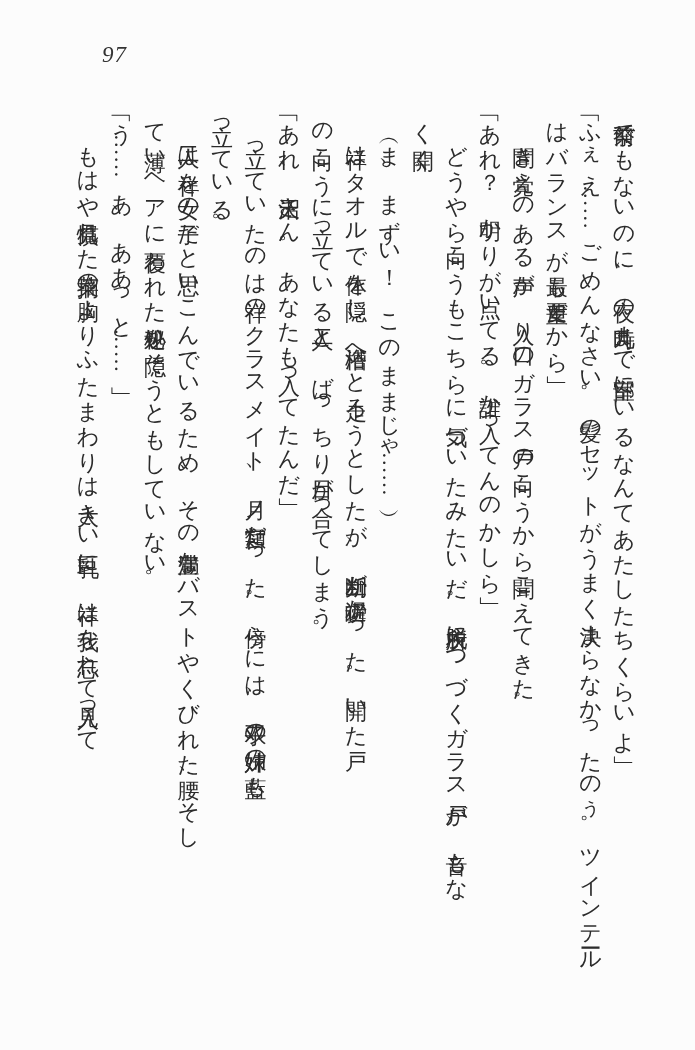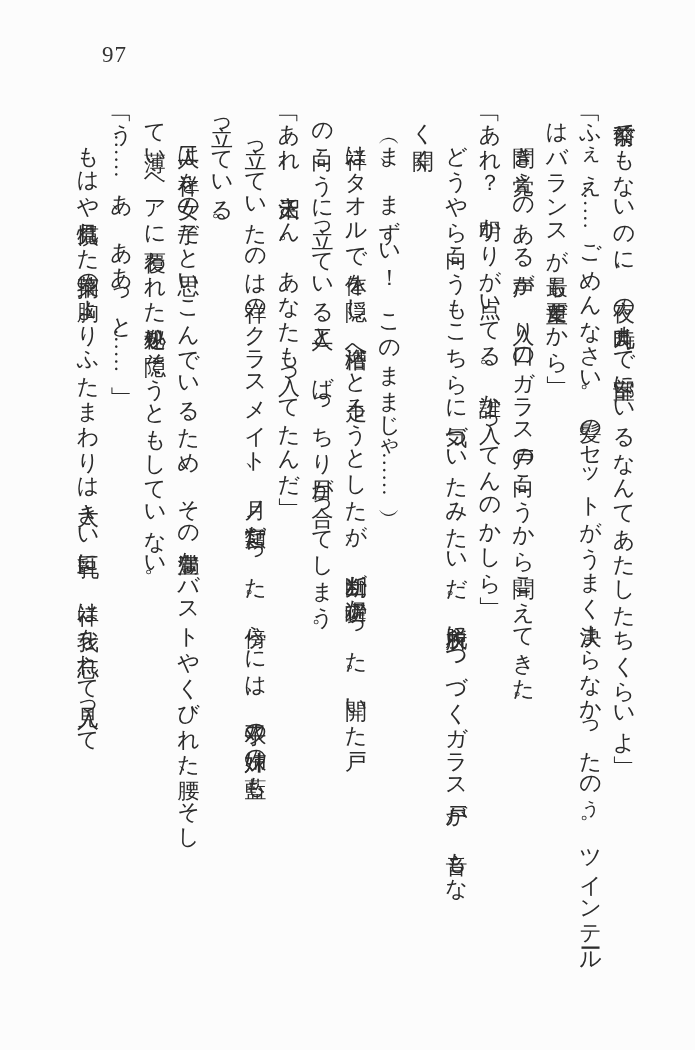--- a/index.html
+++ b/index.html
@@ -13,20 +13,21 @@
     background: #fcfcfc;
     overflow: hidden;
     font-family: "Liberation Serif", "DejaVu Serif", serif;
     color: #2b2b2b;
   }
   .page-number {
     position: absolute;
     top: 42px;
     left: 102px;
     font-size: 23px;
+    font-style: italic;
     color: #333333;
     letter-spacing: 1px;
   }
   .text-block {
     position: absolute;
     top: 108px;
     right: 54px;
     height: 846px;
     writing-mode: vertical-rl;
     text-orientation: mixed;

